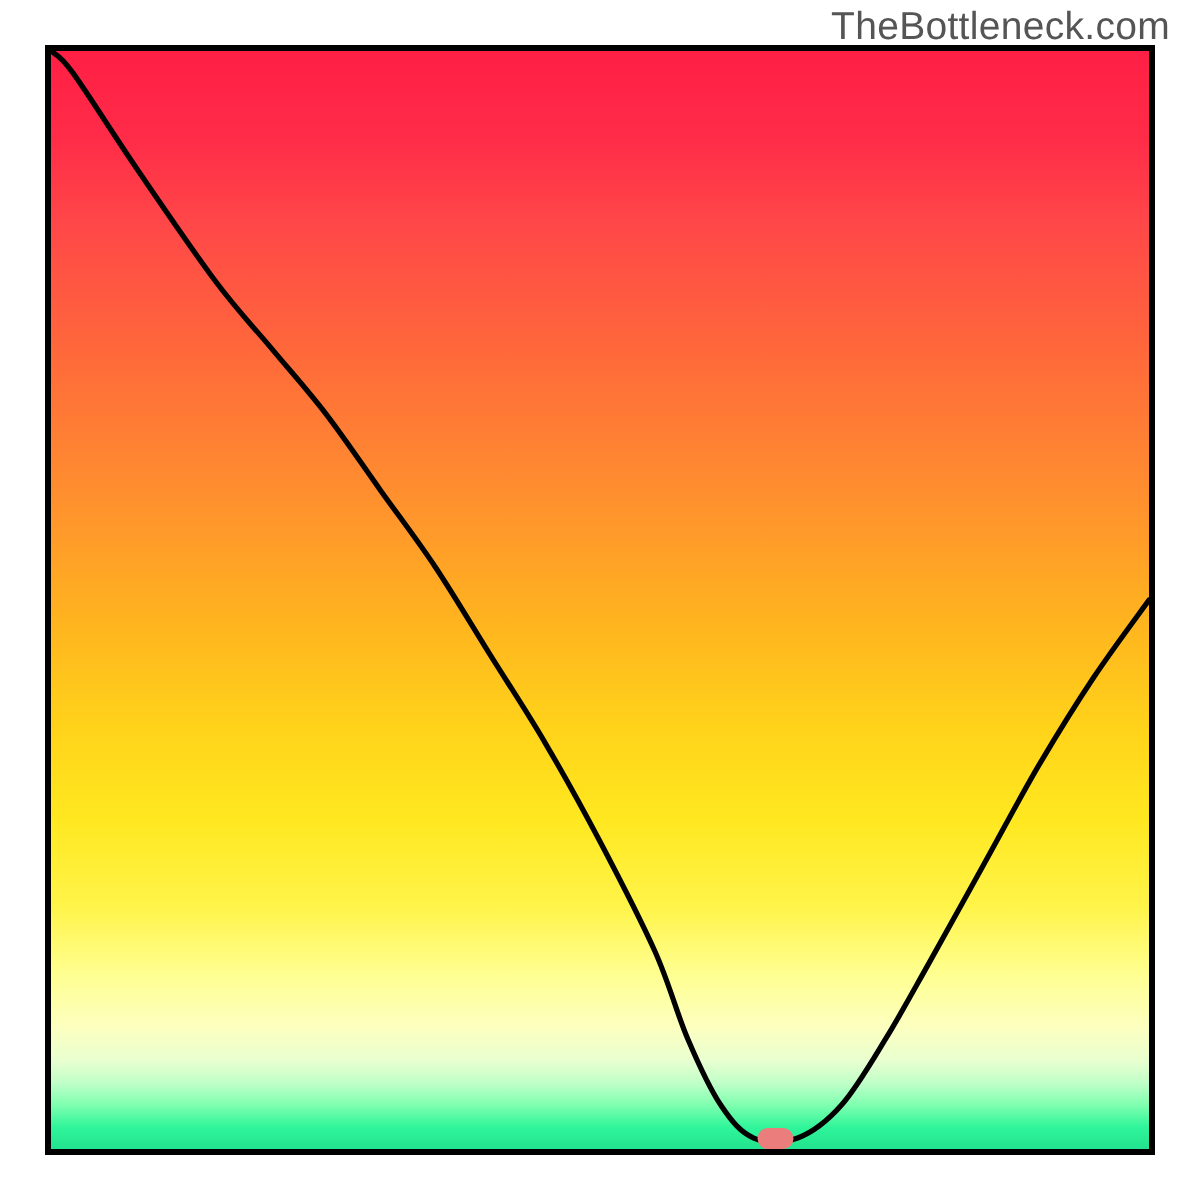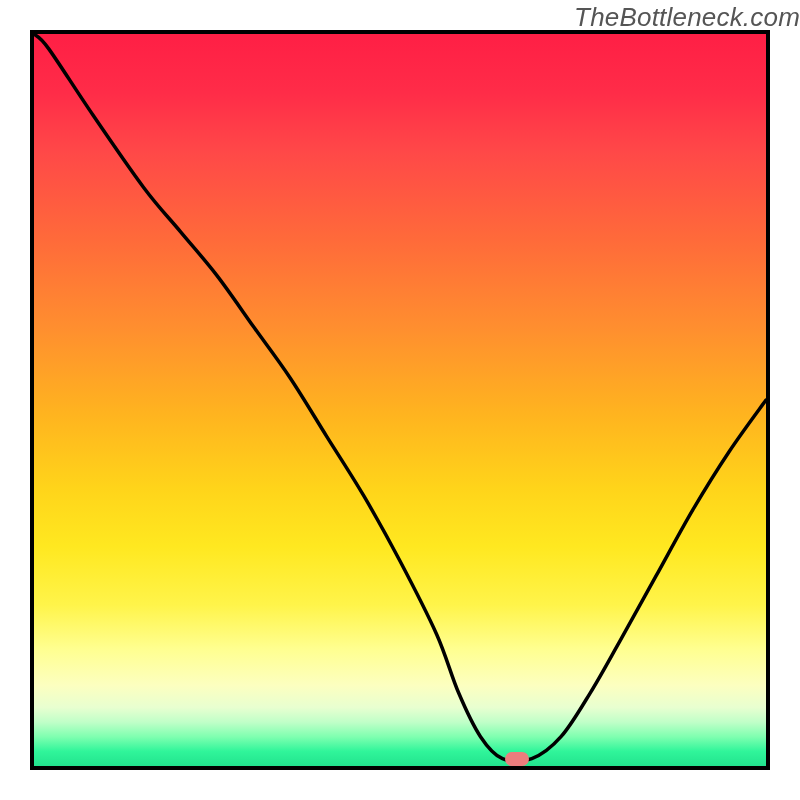--- a/index.html
+++ b/index.html
@@ -11,27 +11,26 @@
     font-family: Arial, Helvetica, sans-serif;
   }
   .container {
     position: relative;
     width: 800px;
     height: 800px;
   }
   .watermark {
     position: absolute;
     top: 2px;
-    right: 0;
+    right: 20px;
     font-size: 26px;
     font-weight: 500;
     color: #555555;
     z-index: 30;
     letter-spacing: 0.2px;
-    font-style: italic;
   }
   .plot-frame {
     position: absolute;
     top: 30px;
     left: 30px;
     width: 740px;
     height: 740px;
     box-sizing: border-box;
     border: 4px solid #000000;
     z-index: 20;

